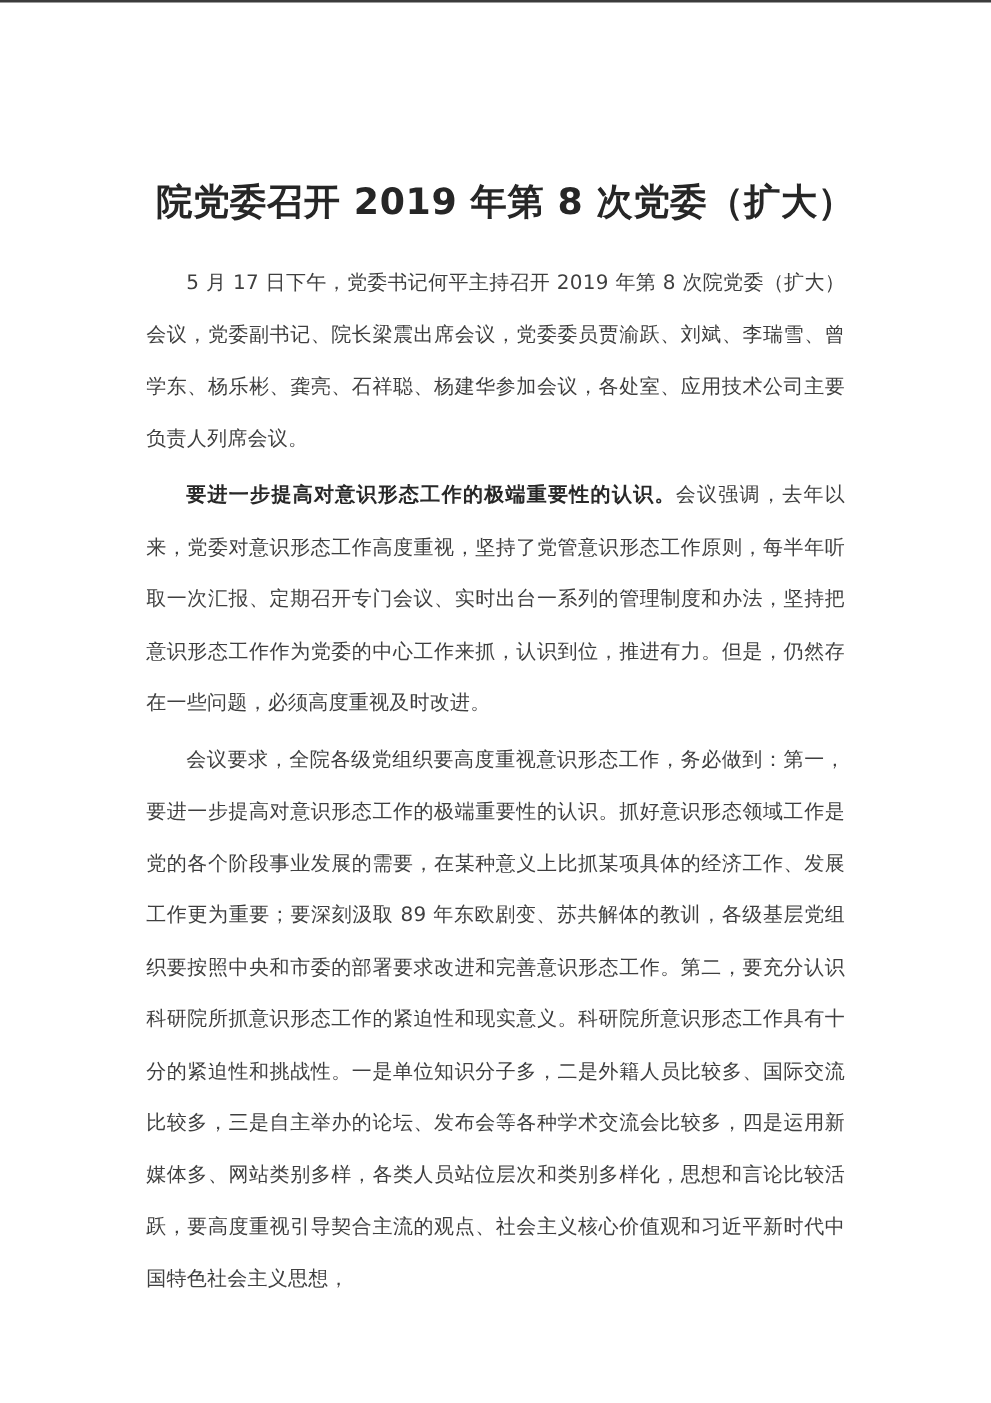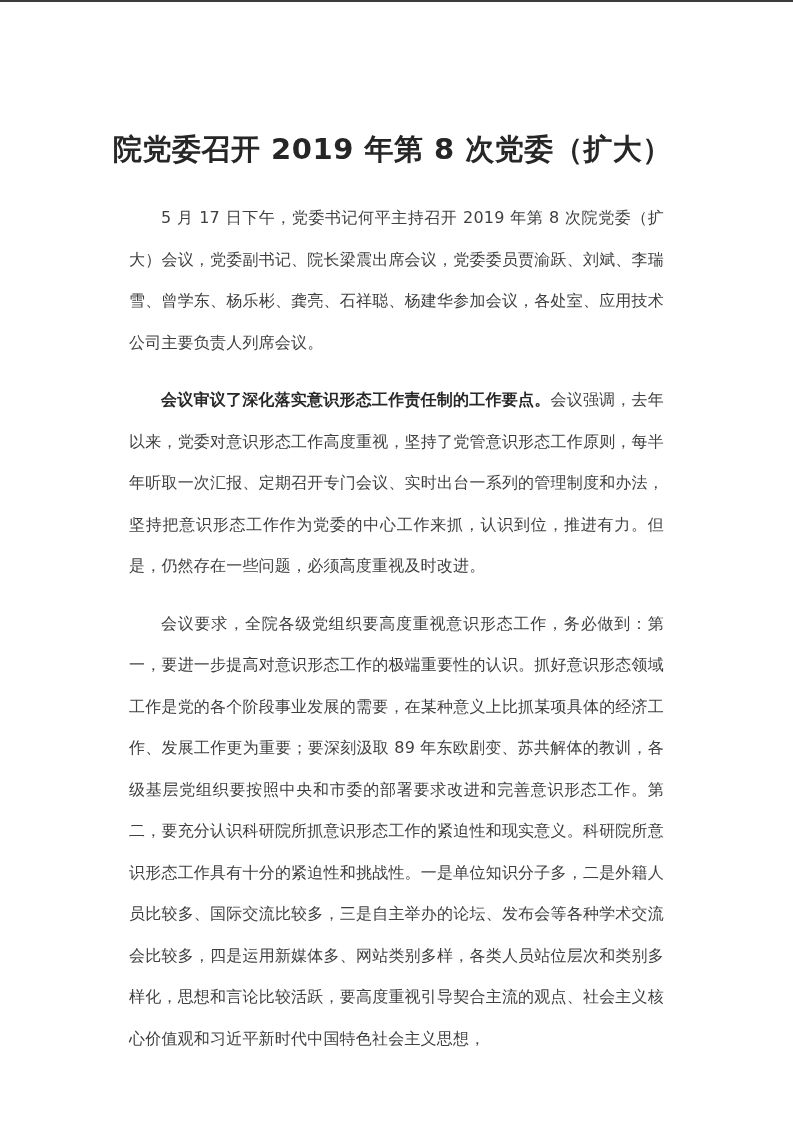--- a/index.html
+++ b/index.html
@@ -22,34 +22,34 @@
     width: 793px;
     height: 2px;
     background: #3c3c3c;
   }
   .content {
     width: 567px;
     margin: 0 auto;
     padding-top: 118px;
   }
   .doc-title {
-    margin: 0;
+    margin: 12px;
     font-size: 29px;
     line-height: 63px;
     font-weight: 700;
     color: #262626;
     text-align: left;
     letter-spacing: 0.5px;
   }
   .title-line {
     display: block;
     white-space: nowrap;
   }
   .para {
-    margin: 16px;
+    margin: 4px;
     font-size: 16px;
     line-height: 41.5px;
     color: #3f3f3f;
     text-align: justify;
     text-indent: 2em;
     letter-spacing: 0.2px;
   }
   .para strong {
     font-weight: 700;
     color: #282828;
@@ -58,16 +58,16 @@
 </head>
 <body>
 
 <div class="page">
   <div class="top-rule"></div>
   <div class="content">
     <h1 class="doc-title">
       <span class="title-line">院党委召开 2019 年第 8 次党委（扩大）</span>
     </h1>
     <p class="para"><span>5 月 17 日下午，党委书记何平主持召开 2019 年第 8 次院党委（扩大）会议，党委副书记、院长梁震出席会议，党委委员贾渝跃、刘斌、李瑞雪、曾学东、杨乐彬、龚亮、石祥聪、杨建华参加会议，各处室、应用技术公司主要负责人列席会议。</span></p>
-    <p class="para"><strong>会议审议了深化落实意识形态工作责任制的工作要点。</strong><span>会议强调，去年以来，党委对意识形态工作高度重视，坚持了党管意识形态工作原则，每半年听取一次汇报、定期召开专门会议、实时出台一系列的管理制度和办法，坚持把意识形态工作作为党委的中心工作来抓，认识到位，推进有力。但是，仍然存在一些问题，必须高度重视及时改进。</span></p>
+    <p class="para"><strong>要进一步提高对意识形态工作的极端重要性的认识。</strong><span>会议强调，去年以来，党委对意识形态工作高度重视，坚持了党管意识形态工作原则，每半年听取一次汇报、定期召开专门会议、实时出台一系列的管理制度和办法，坚持把意识形态工作作为党委的中心工作来抓，认识到位，推进有力。但是，仍然存在一些问题，必须高度重视及时改进。</span></p>
     <p class="para"><span>会议要求，全院各级党组织要高度重视意识形态工作，务必做到：第一，要进一步提高对意识形态工作的极端重要性的认识。抓好意识形态领域工作是党的各个阶段事业发展的需要，在某种意义上比抓某项具体的经济工作、发展工作更为重要；要深刻汲取 89 年东欧剧变、苏共解体的教训，各级基层党组织要按照中央和市委的部署要求改进和完善意识形态工作。第二，要充分认识科研院所抓意识形态工作的紧迫性和现实意义。科研院所意识形态工作具有十分的紧迫性和挑战性。一是单位知识分子多，二是外籍人员比较多、国际交流比较多，三是自主举办的论坛、发布会等各种学术交流会比较多，四是运用新媒体多、网站类别多样，各类人员站位层次和类别多样化，思想和言论比较活跃，要高度重视引导契合主流的观点、社会主义核心价值观和习近平新时代中国特色社会主义思想，</span></p>
   </div>
 </div>
 
 </body></html>

